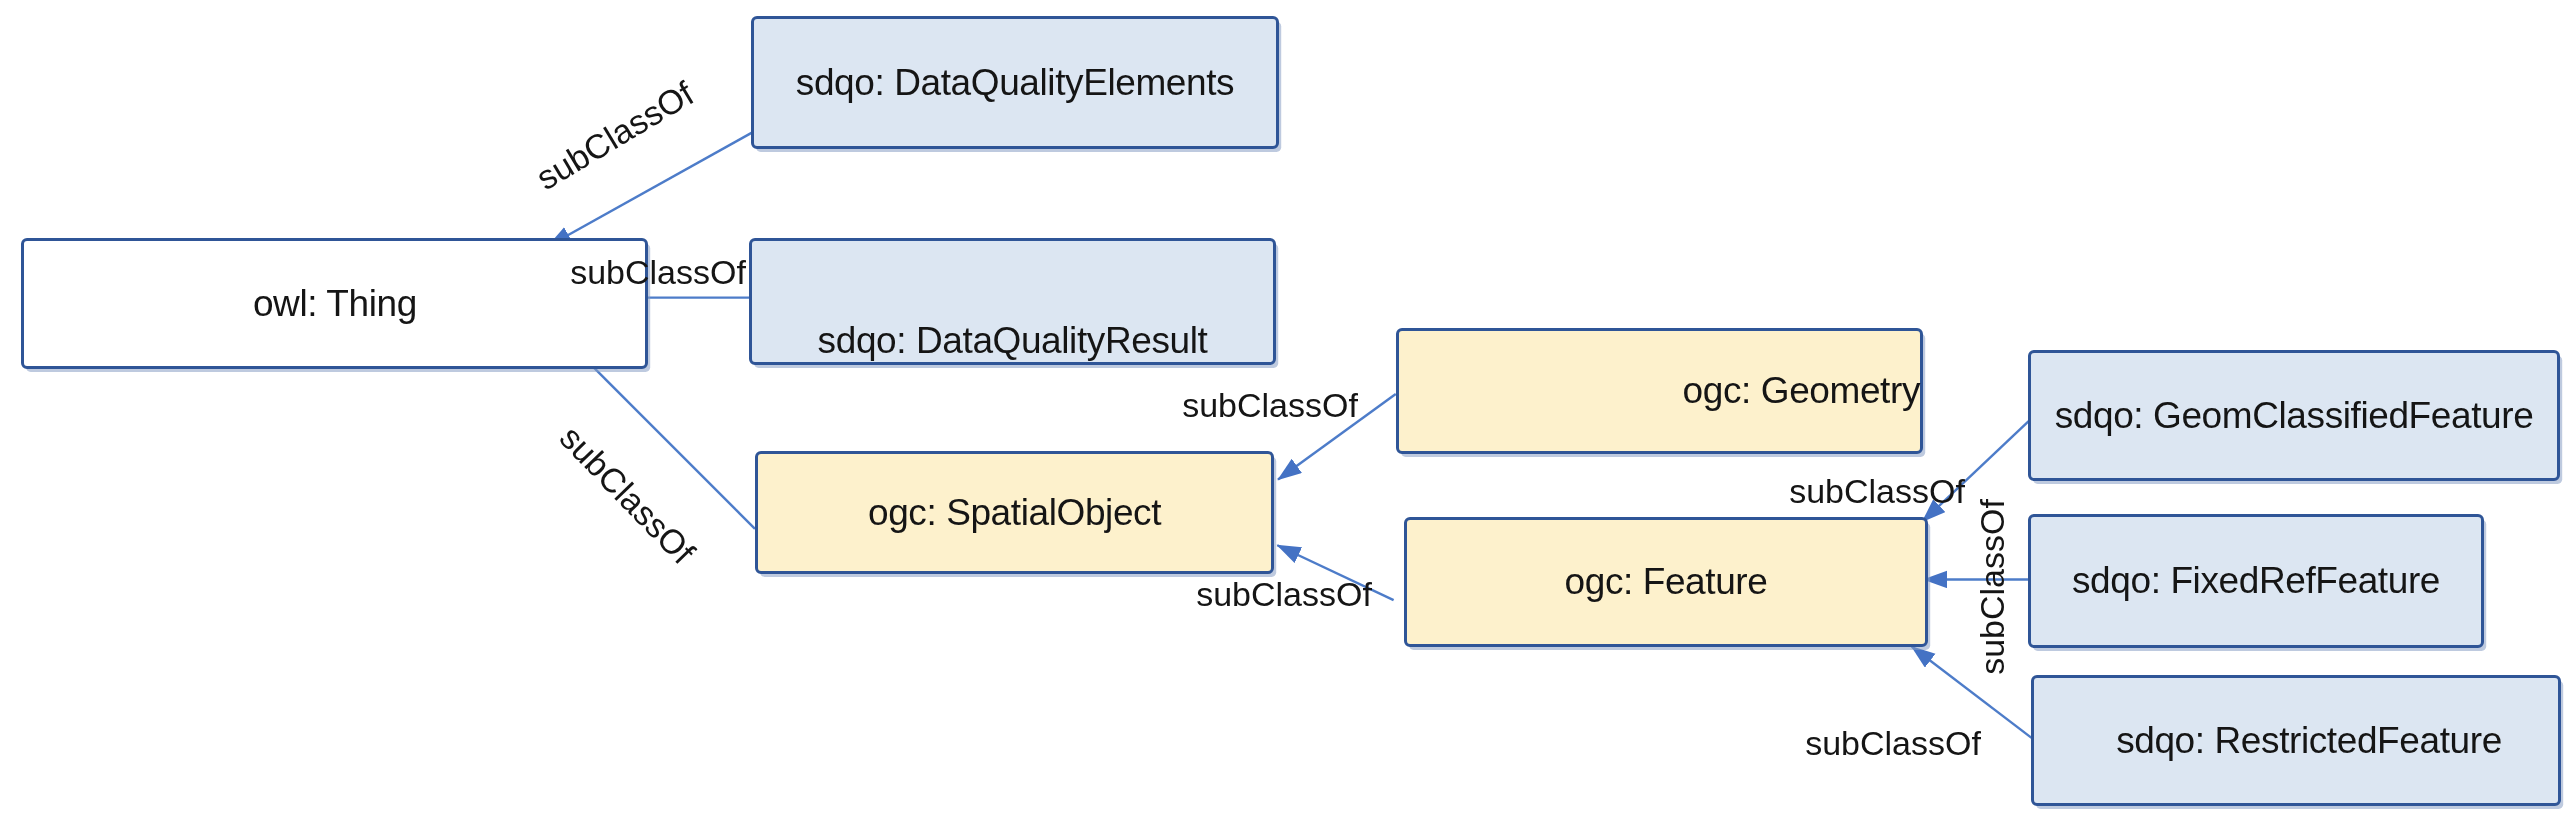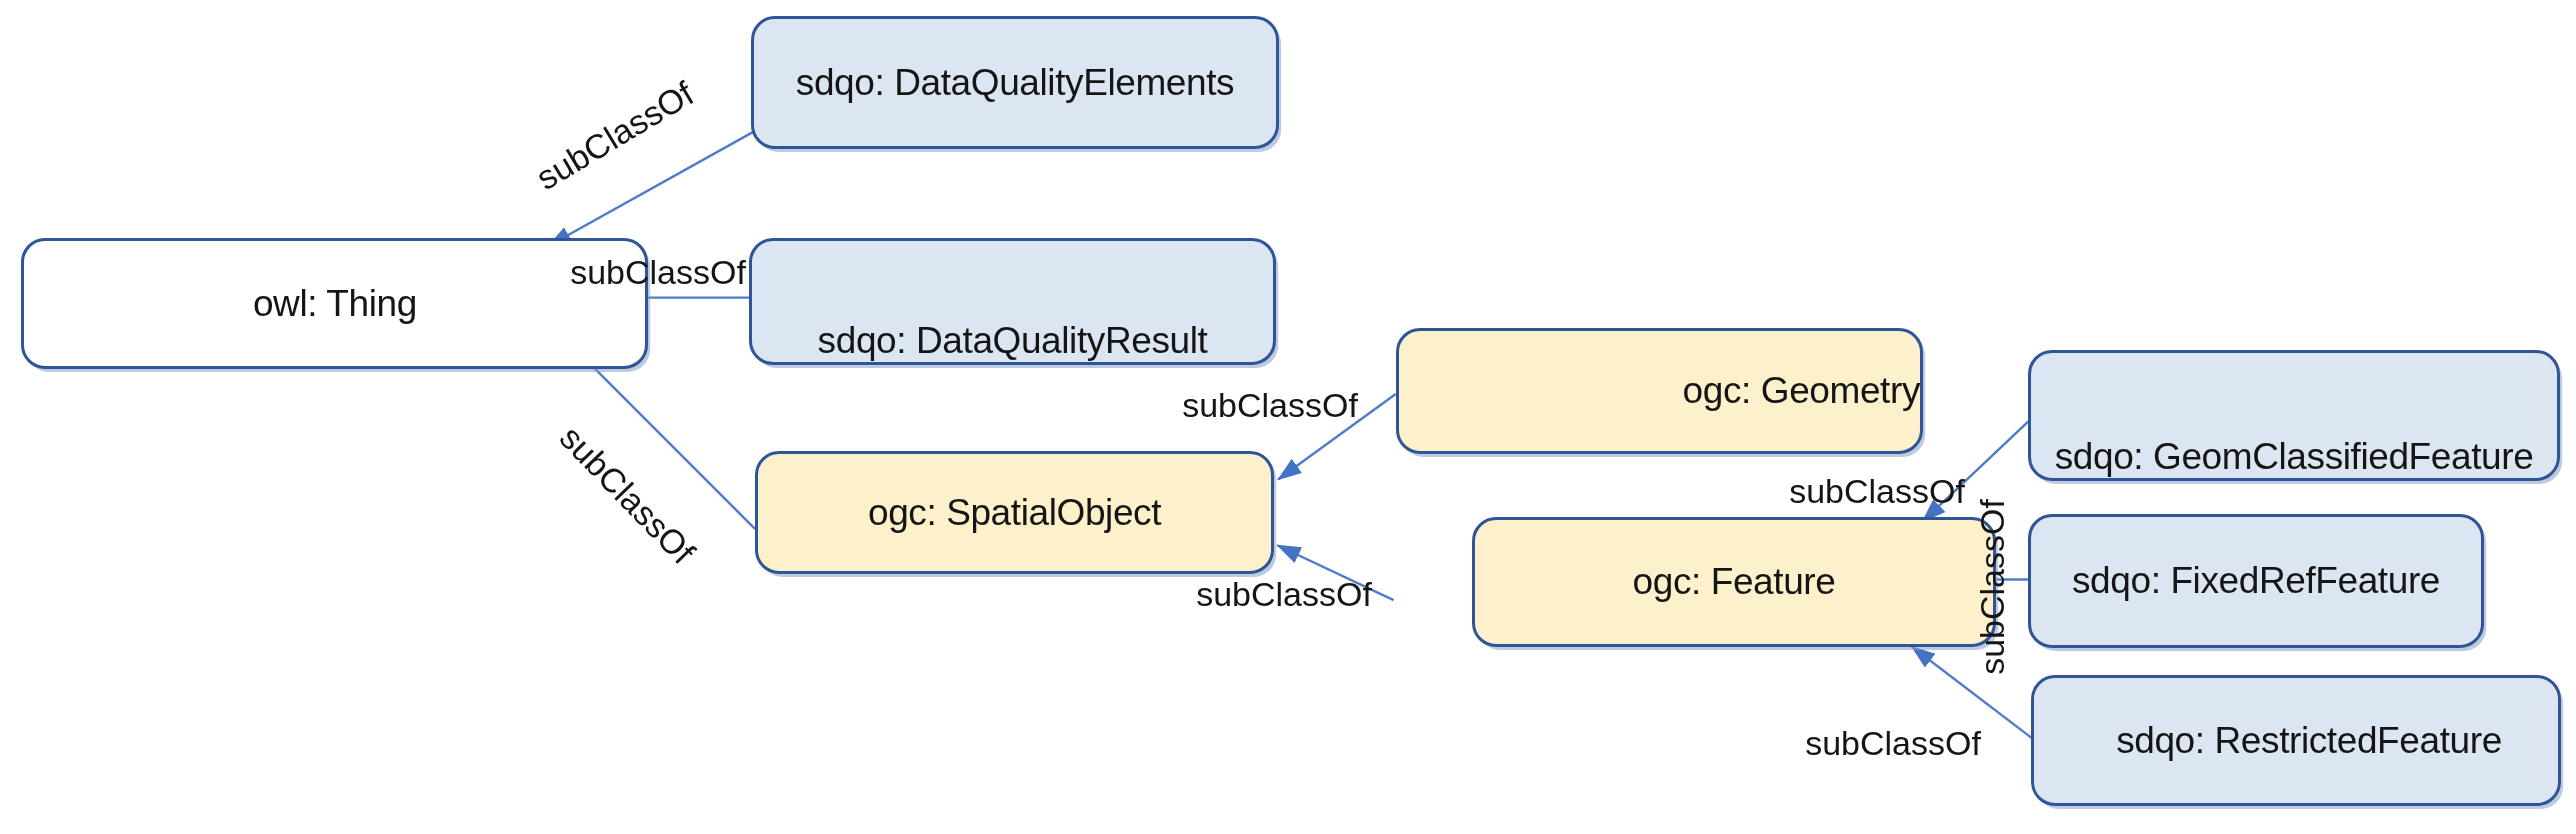--- a/index.html
+++ b/index.html
@@ -8,21 +8,21 @@
     width:2576px;height:835px;
     background:#ffffff;
     font-family:"Liberation Sans", sans-serif;
     overflow:hidden;
   }
   .edges-svg{position:absolute;left:0;top:0;width:2576px;height:835px;}
   .node{
     position:absolute;
     box-sizing:border-box;
     border:3.6px solid #2f5597;
-    border-radius:24px;
+    border-radius:6px;
     display:flex;align-items:center;justify-content:center;
     font-size:37px;
     letter-spacing:-0.4px;
     color:#151515;
     box-shadow:3.6px 4.3px 0 -1.4px rgba(136,158,196,0.55);
     white-space:nowrap;
   }
   .fill-white{background:#ffffff;}
   .fill-blue{background:#dce6f2;}
   .fill-yellow{background:#fdf1cc;}
@@ -65,24 +65,24 @@
       </div>
       <div class="node fill-blue" style="left: 749px; top: 238px; width: 527px; height: 127px; align-items: flex-end;">
         <span>sdqo: DataQualityResult</span>
       </div>
       <div class="node fill-yellow" style="left: 755px; top: 451px; width: 519px; height: 123px;">
         <span>ogc: SpatialObject</span>
       </div>
       <div class="node fill-yellow" style="left: 1396px; top: 328px; width: 527px; height: 126px; justify-content: flex-end;">
         <span>ogc: Geometry</span>
       </div>
-      <div class="node fill-yellow" style="left: 1472px; top: 517px; width: 524px; height: 130px;">
+      <div class="node fill-yellow" style="left: 1404px; top: 517px; width: 524px; height: 130px;">
         <span>ogc: Feature</span>
       </div>
-      <div class="node fill-blue" style="left: 2028px; top: 350px; width: 532px; height: 131px; align-items: flex-end;">
+      <div class="node fill-blue" style="left: 2028px; top: 350px; width: 532px; height: 131px;">
         <span>sdqo: GeomClassifiedFeature</span>
       </div>
       <div class="node fill-blue" style="left: 2028px; top: 514px; width: 456px; height: 134px;">
         <span>sdqo: FixedRefFeature</span>
       </div>
       <div class="node fill-blue" style="left: 2031px; top: 675px; width: 530px; height: 131px; padding-left: 26px;">
         <span>sdqo: RestrictedFeature</span>
       </div>
     </div>
   <div id="label-layer">

